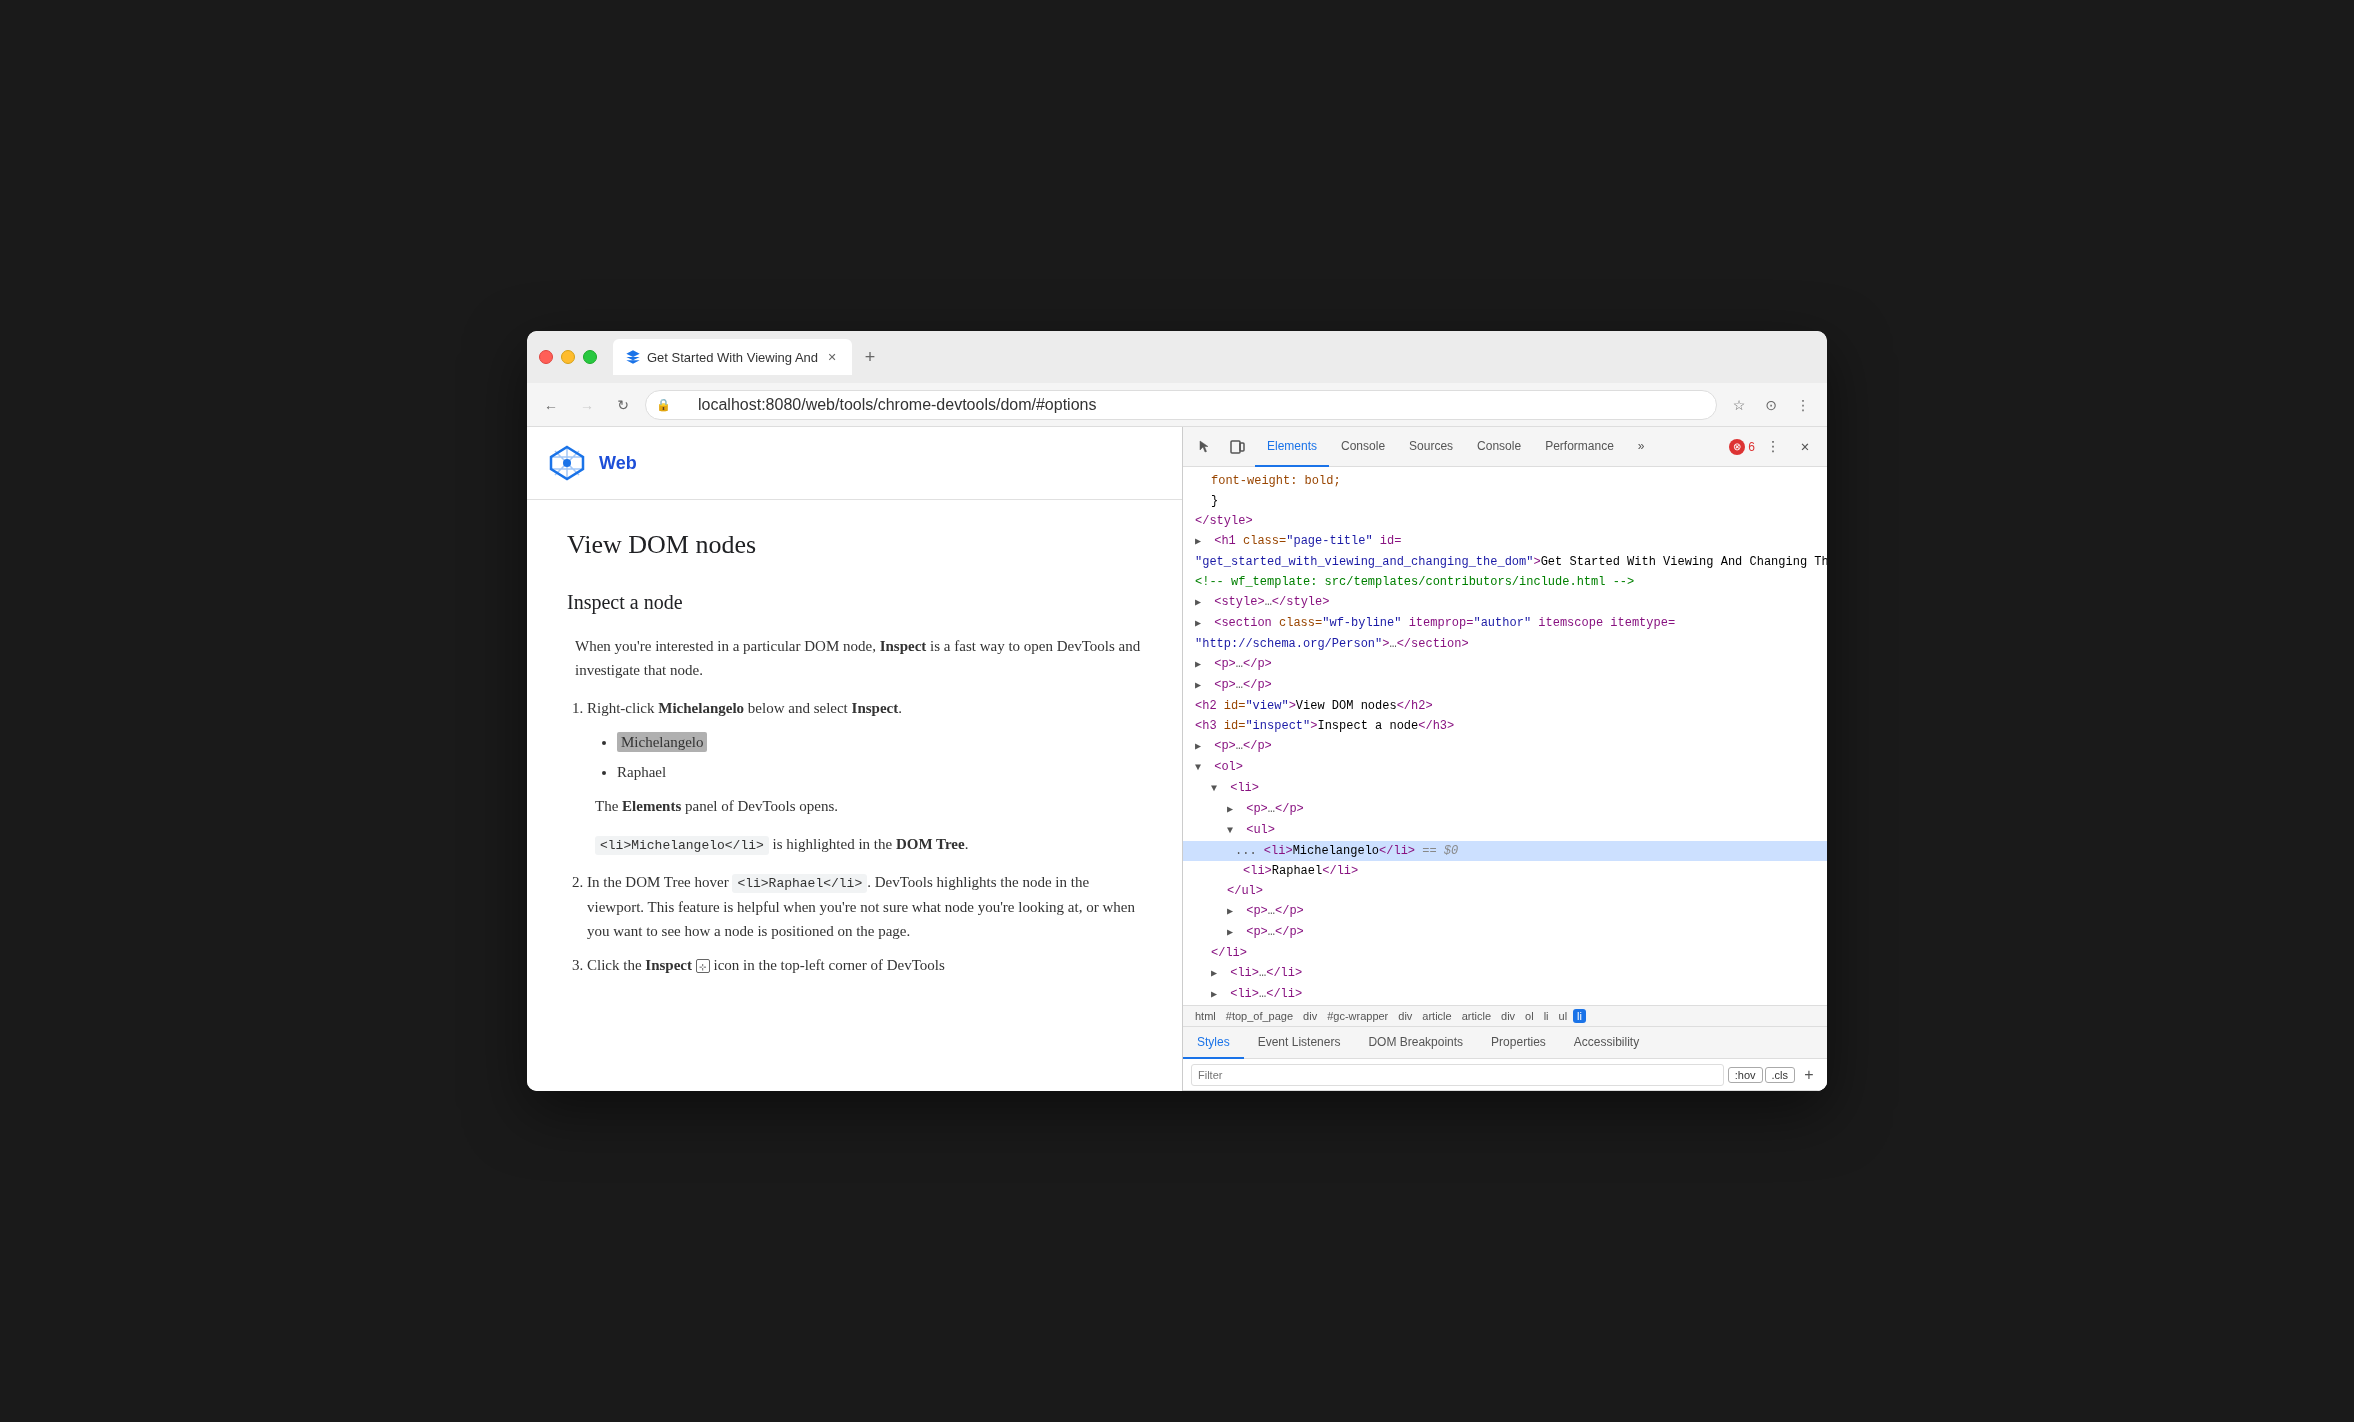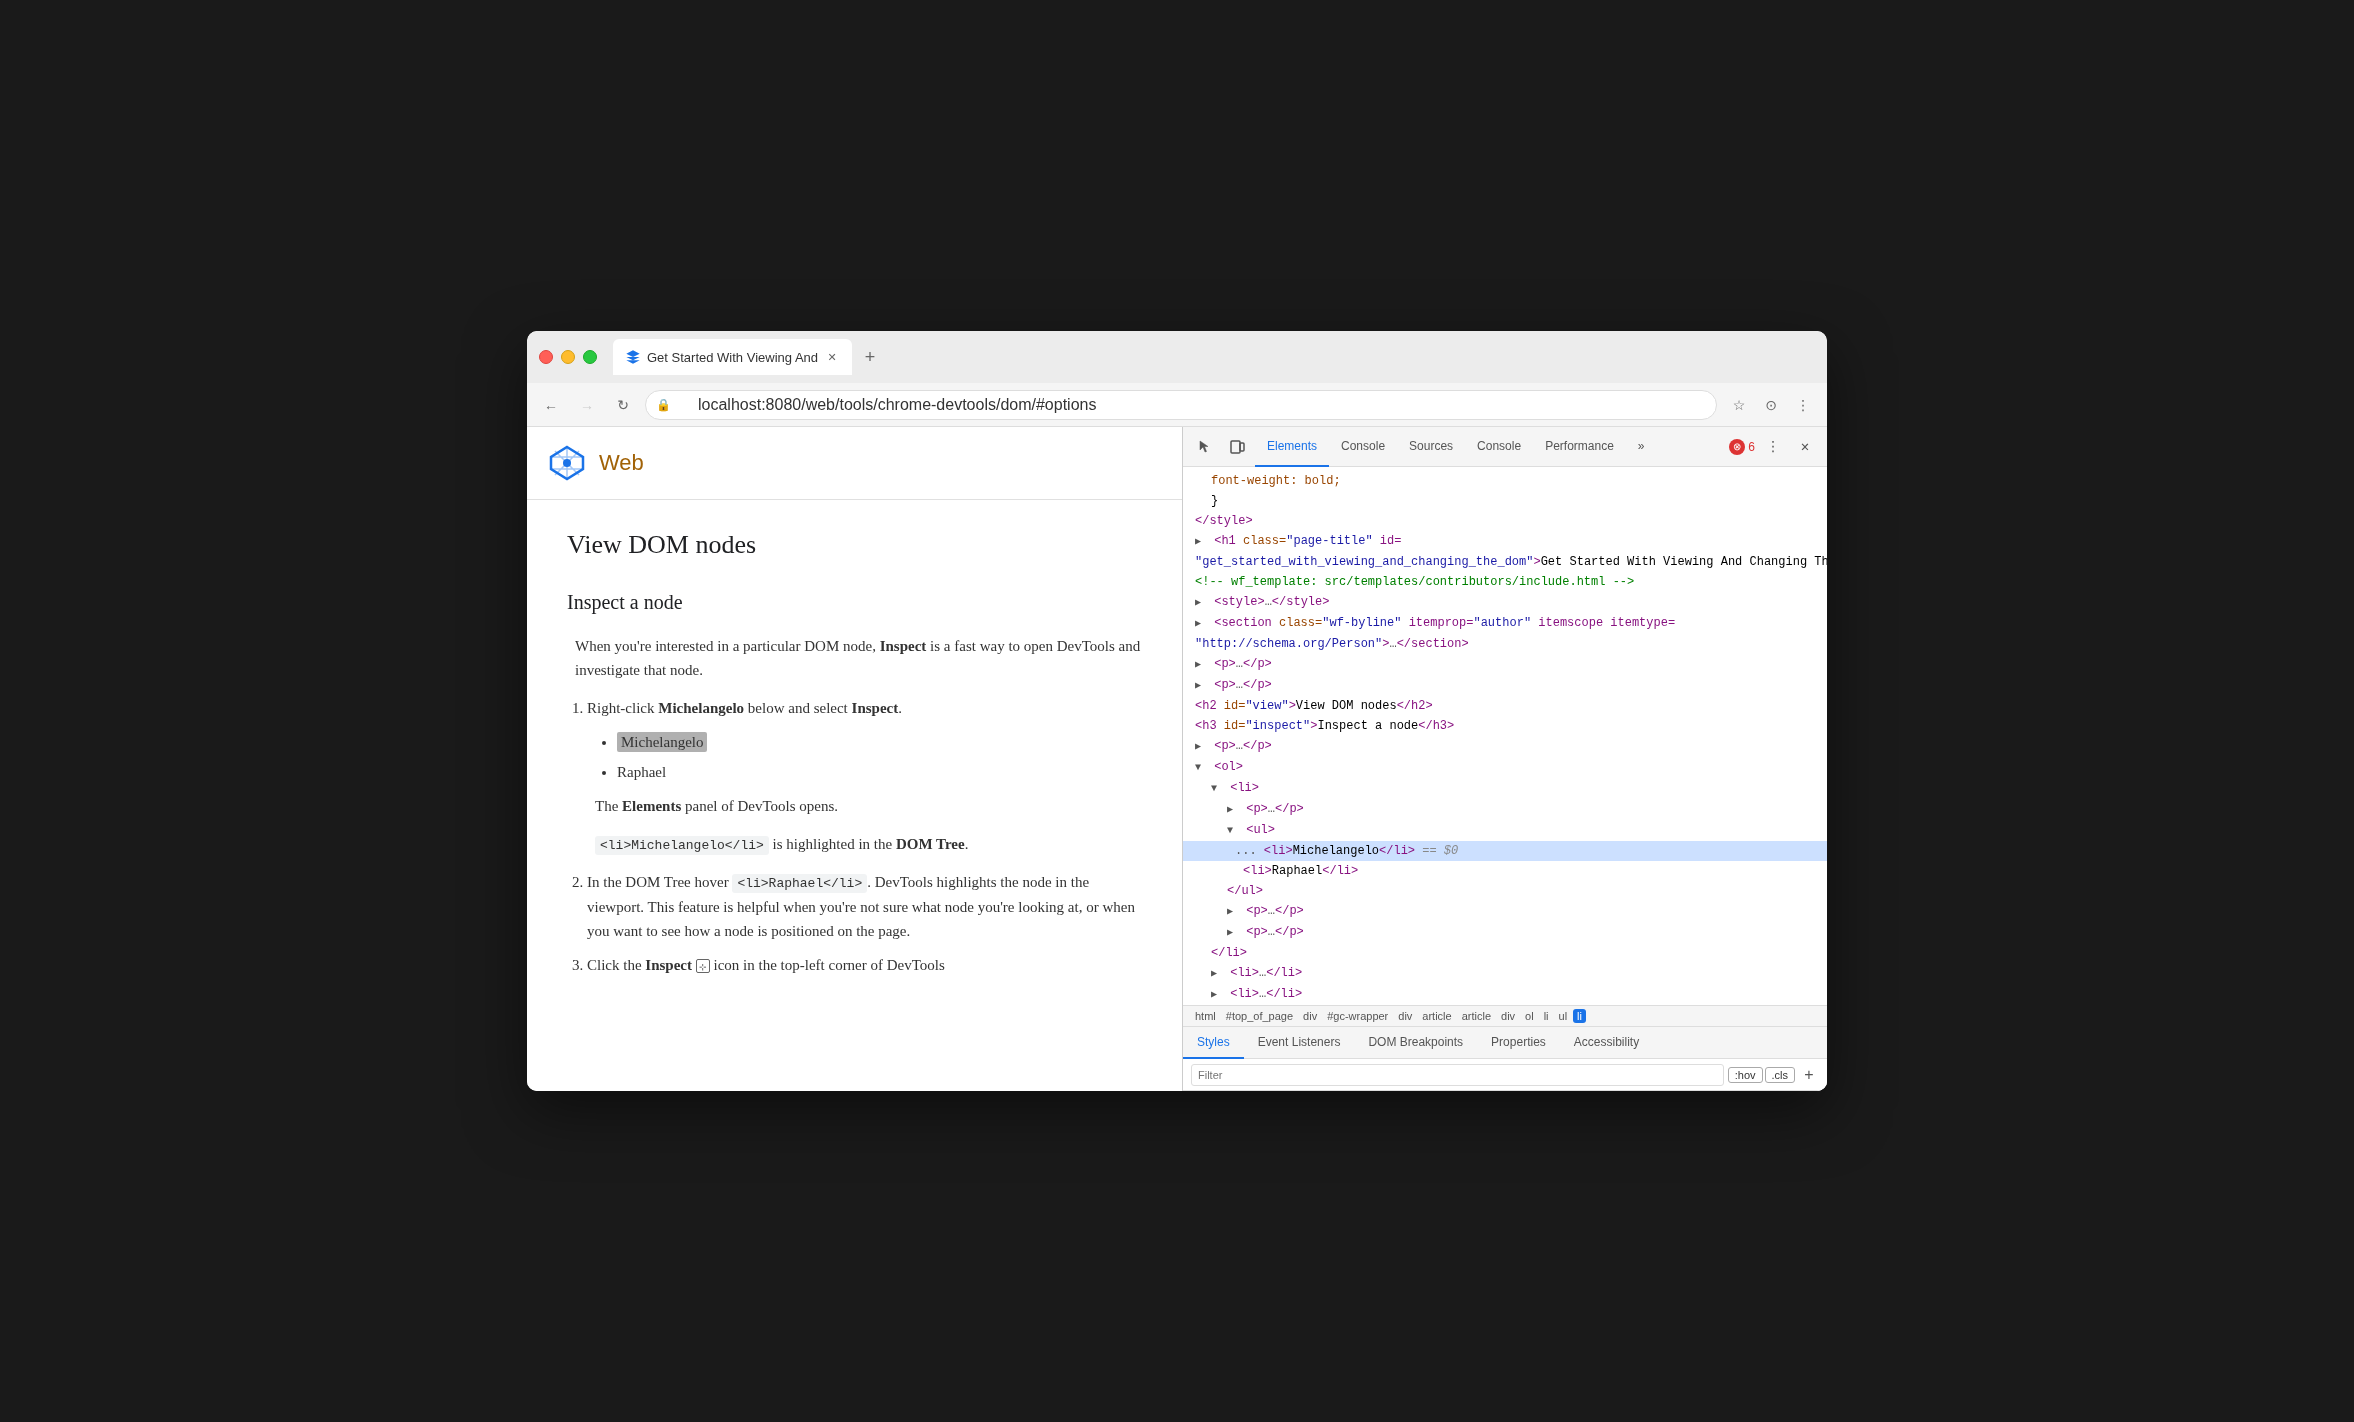--- a/index.html
+++ b/index.html
@@ -163,23 +163,23 @@
       display: flex;
       align-items: center;
       gap: 12px;
     }
     .web-logo {
       width: 40px;
       height: 40px;
       color: #1a73e8;
     }
     .web-title {
-      font-size: 22px;
-      font-weight: 400;
-      color: #a16207;
+      font-size: 18px;
+      font-weight: 700;
+      color: #1d4ed8;
     }
     
     .page-content {
       padding: 24px 40px;
       font-family: Georgia, serif;
       color: #333;
       font-size: 15px;
       line-height: 1.6;
     }
     .page-content h2 {

